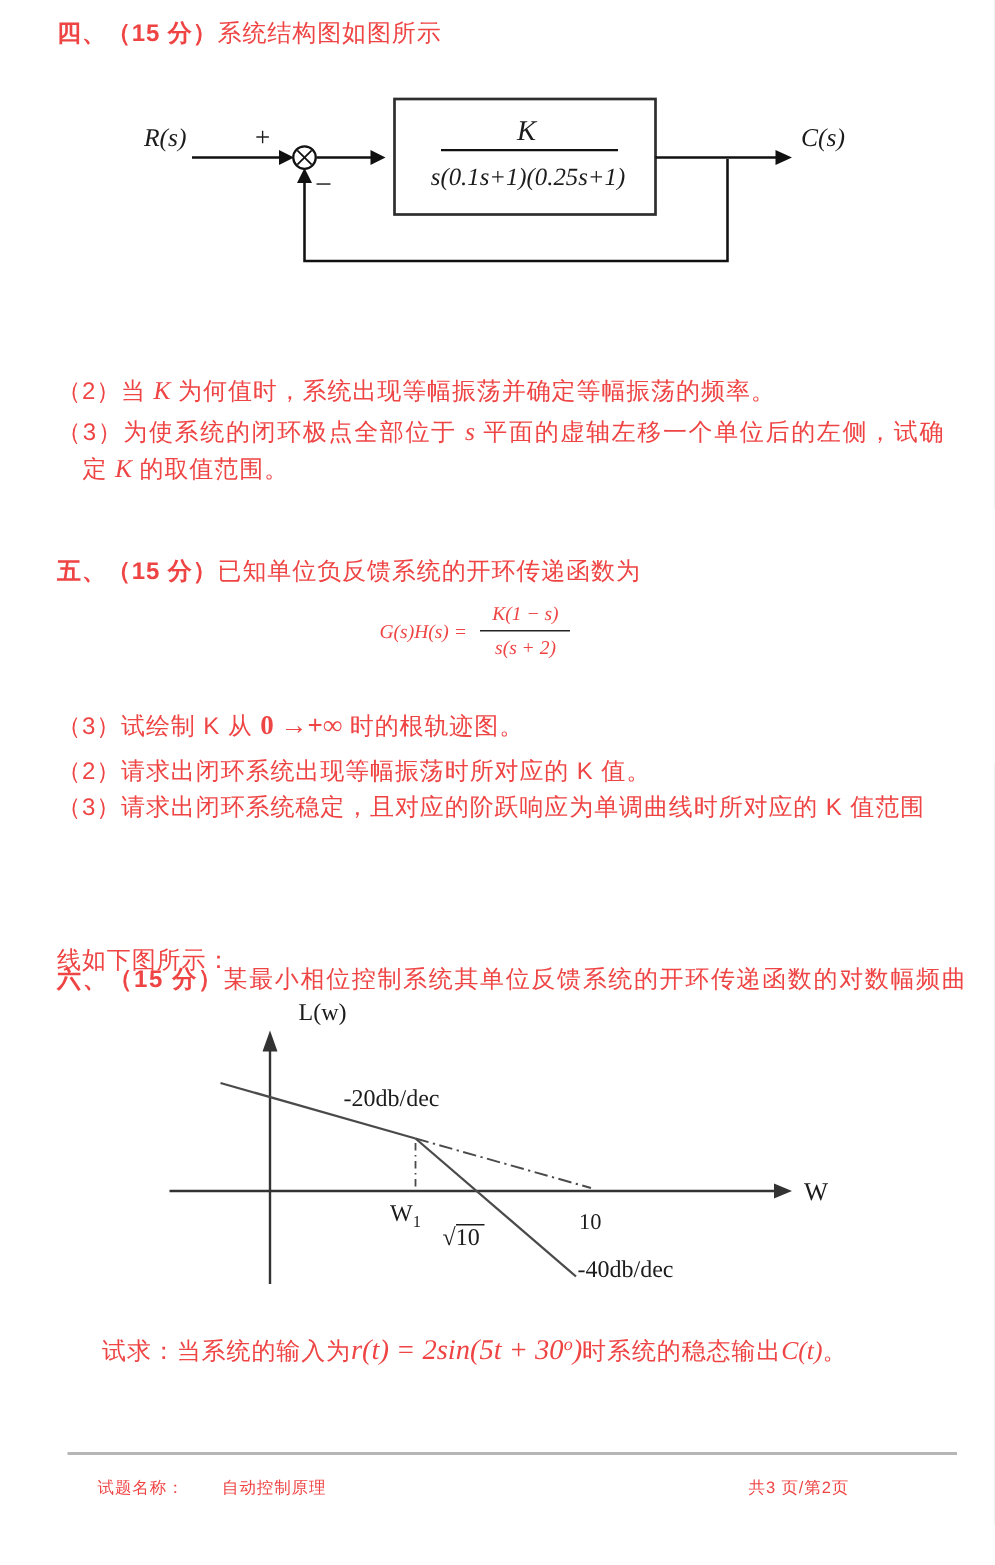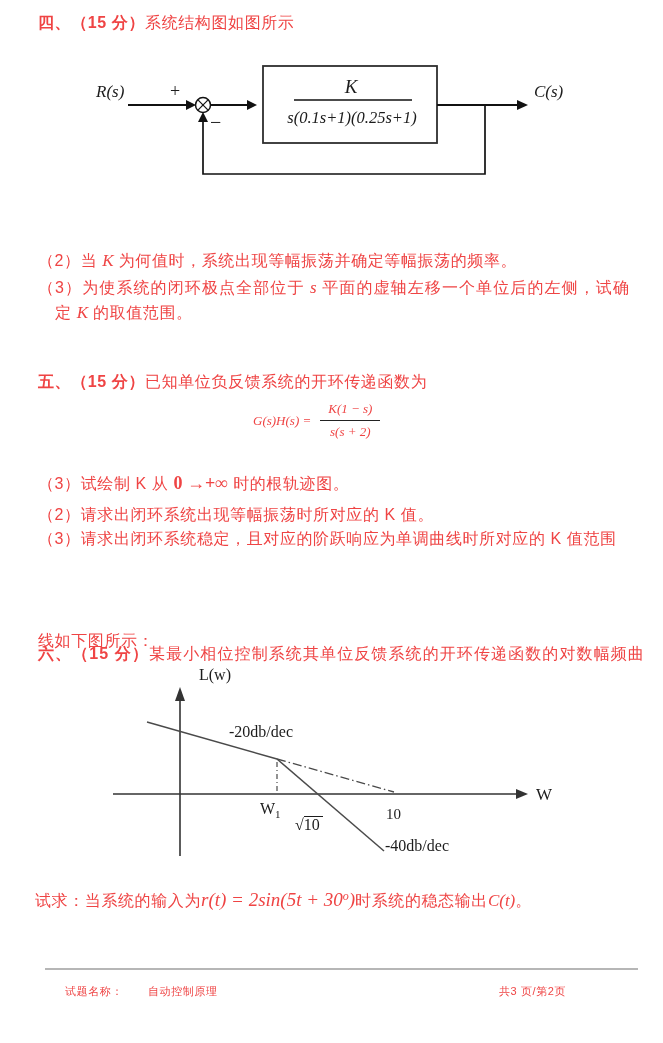--- a/index.html
+++ b/index.html
@@ -31,21 +31,21 @@
   }
   .formula-row{
     display:flex;align-items:center;
     font-family:"Liberation Serif","DejaVu Serif",serif;
     font-style:italic;font-size:13px;
   }
   .formula-lhs{margin-right:9px;}
   .frac{display:inline-flex;flex-direction:column;align-items:center;}
   .frac .num{padding:0 8px 3px;border-bottom:1.6px solid #222;text-align:center;}
   .frac .den{padding:3px 8px 0;}
-  .final-row{display:flex;align-items:baseline;white-space:nowrap;}
+  .final-row{display:flex;align-items:baseline;white-space:nowrap;margin-left:33px;}
   .fml{
     font-family:"Liberation Serif","DejaVu Serif",serif;
     font-style:italic;font-size:19px;letter-spacing:0;
   }
   .fsup{font-size:12px;vertical-align:6px;}
   .footer-rule{height:2px;background:#b6b6b6;}
   .footer-text{font-size:11px;letter-spacing:0.6px;white-space:nowrap;}
 </style>
 </head>
 <body>

